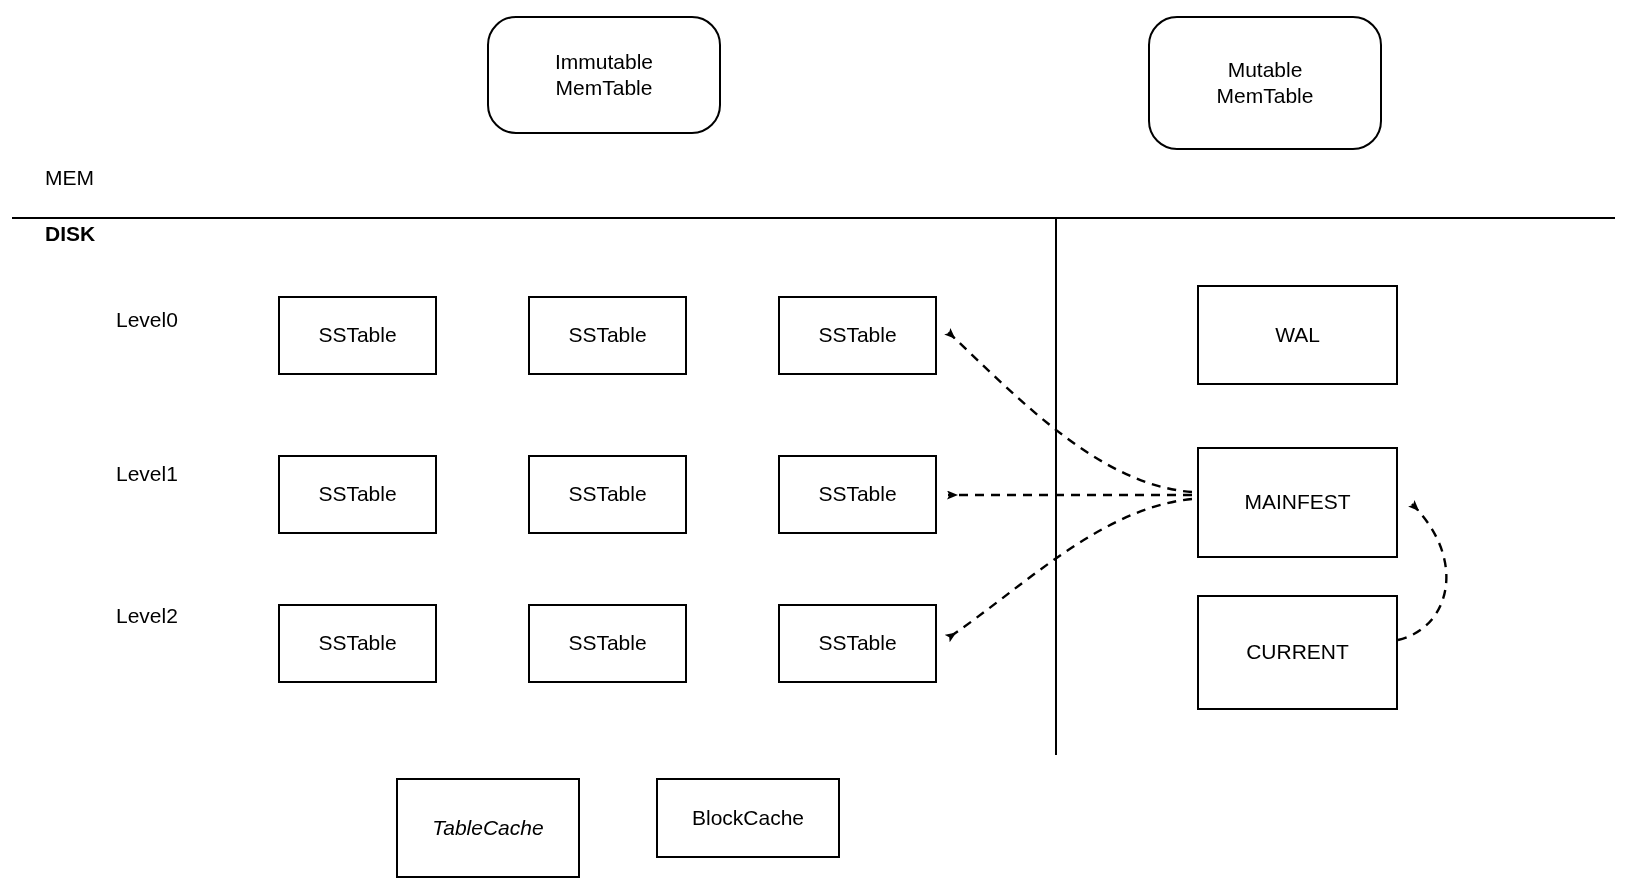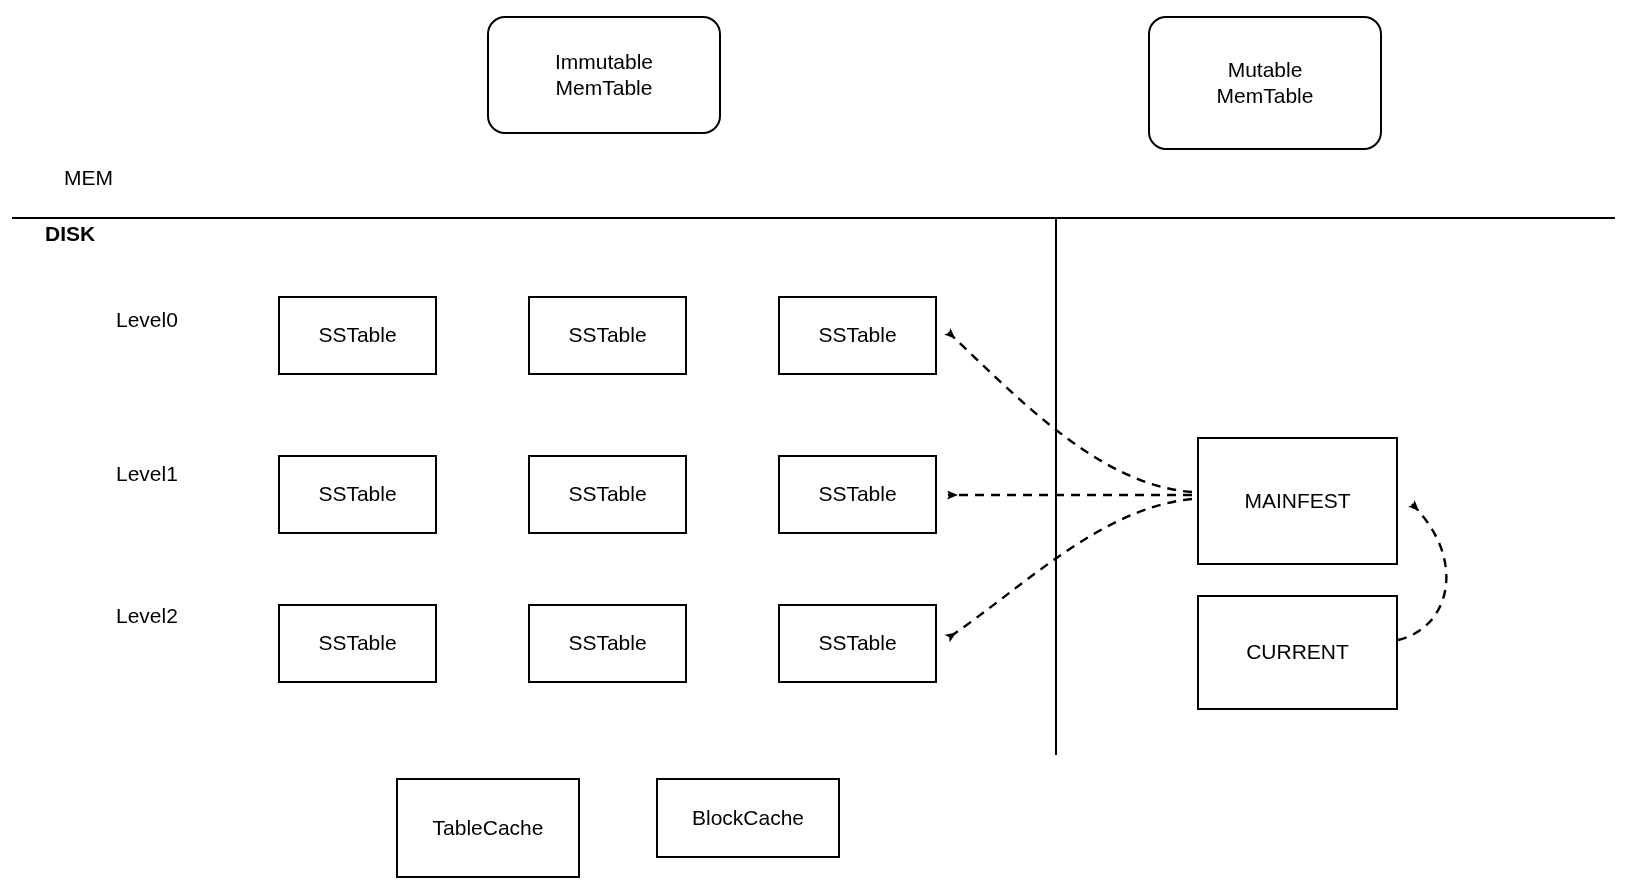--- a/index.html
+++ b/index.html
@@ -26,21 +26,21 @@
     display: flex;
     align-items: center;
     justify-content: center;
     text-align: center;
     line-height: 1.25;
     font-size: 21px;
     color: #000000;
     white-space: pre-line;
   }
   .node.rounded {
-    border-radius: 18px;
+    border-radius: 29px;
   }
   .plain-label {
     position: absolute;
     font-size: 21px;
     color: #000000;
     white-space: nowrap;
   }
   #edge-layer {
     position: absolute;
     left: 0;
@@ -77,21 +77,21 @@
     <path d="M1192,495 L948,495" fill="none" stroke="#000000" stroke-width="2.4" stroke-dasharray="9 7" marker-end="url(#arrowhead)"></path>
 
     <path d="M1192,499 C1100,508 1020,590 948,638" fill="none" stroke="#000000" stroke-width="2.4" stroke-dasharray="9 7" marker-end="url(#arrowhead)"></path>
 
     <path d="M1398,640 C1450,628 1468,560 1412,504" fill="none" stroke="#000000" stroke-width="2.4" stroke-dasharray="9 7" marker-end="url(#arrowhead)"></path>
   </svg>
 
   <div class="divider-h" style="left:12px; top:217px; width:1603px;"></div>
   <div class="divider-v" style="left:1055px; top:217px; height:538px;"></div>
 
-  <div class="plain-label" style="left:45px; top:166px;margin-left:19px;">MEM</div>
+  <div class="plain-label" style="left:45px; top:166px;">MEM</div>
   <div class="plain-label" style="left:45px; top:222px;font-weight:bold;">DISK</div>
 
   <div class="plain-label" style="left:116px; top:308px;text-align:center;">Level0</div>
   <div class="plain-label" style="left:116px; top:462px;text-align:right;">Level1</div>
   <div class="plain-label" style="left:116px; top:604px;">Level2</div>
 
   <div class="node rounded" style="left:487px; top:16px; width:234px; height:118px;">Immutable
 MemTable</div>
   <div class="node rounded" style="left:1148px; top:16px; width:234px; height:134px;">Mutable
 MemTable</div>
@@ -101,19 +101,20 @@
   <div class="node" style="left:778px; top:296px; width:159px; height:79px;">SSTable</div>
 
   <div class="node" style="left:278px; top:455px; width:159px; height:79px;">SSTable</div>
   <div class="node" style="left:528px; top:455px; width:159px; height:79px;">SSTable</div>
   <div class="node" style="left:778px; top:455px; width:159px; height:79px;">SSTable</div>
 
   <div class="node" style="left:278px; top:604px; width:159px; height:79px;">SSTable</div>
   <div class="node" style="left:528px; top:604px; width:159px; height:79px;">SSTable</div>
   <div class="node" style="left:778px; top:604px; width:159px; height:79px;">SSTable</div>
 
-  <div class="node" style="left:1197px; top:437px; width:201px; height:128px;">MAINFEST</div>
+  <div class="node" style="left:1197px; top:285px; width:201px; height:100px;">WAL</div>
+  <div class="node" style="left:1197px; top:447px; width:201px; height:111px;">MAINFEST</div>
   <div class="node" style="left:1197px; top:595px; width:201px; height:115px;">CURRENT</div>
 
-  <div class="node" style="left:396px; top:778px; width:184px; height:100px;">TableCache</div>
+  <div class="node" style="left:396px; top:778px; width:184px; height:100px;font-style:italic;">TableCache</div>
   <div class="node" style="left:656px; top:778px; width:184px; height:80px;">BlockCache</div>
 
 </div>
 
 </body></html>

